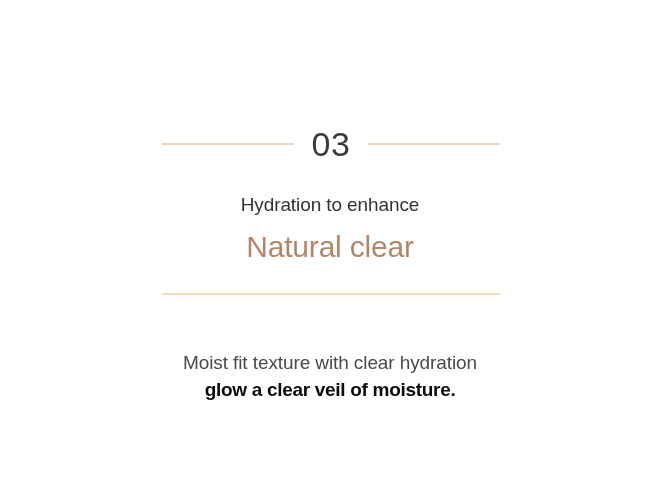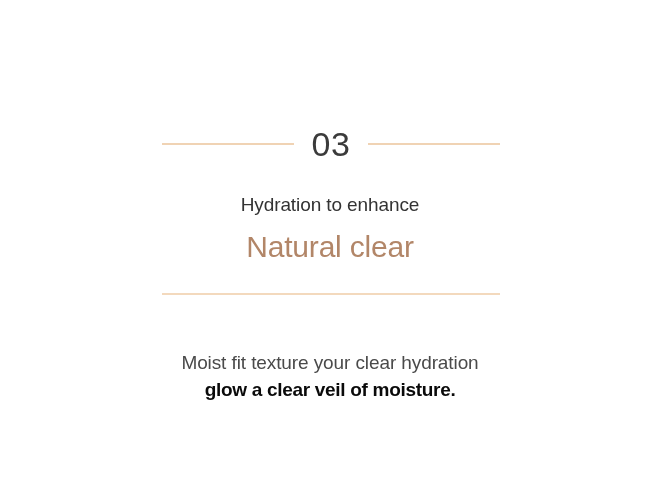--- a/index.html
+++ b/index.html
@@ -128,17 +128,17 @@
   </div>
 
   <div class="headline-block">
     <div class="subhead-line">Hydration to enhance</div>
     <div class="title-accent">Natural clear</div>
   </div>
 
   <div class="divider"></div>
 
   <div class="paragraph-block">
-    <div class="para-line">Moist fit texture your clear hydration</div>
+    <div class="para-line">Moist fit texture with clear hydration</div>
     <div class="para-line strong">glow a clear veil of moisture.</div>
   </div>
 
 </div>
 
 </body></html>

